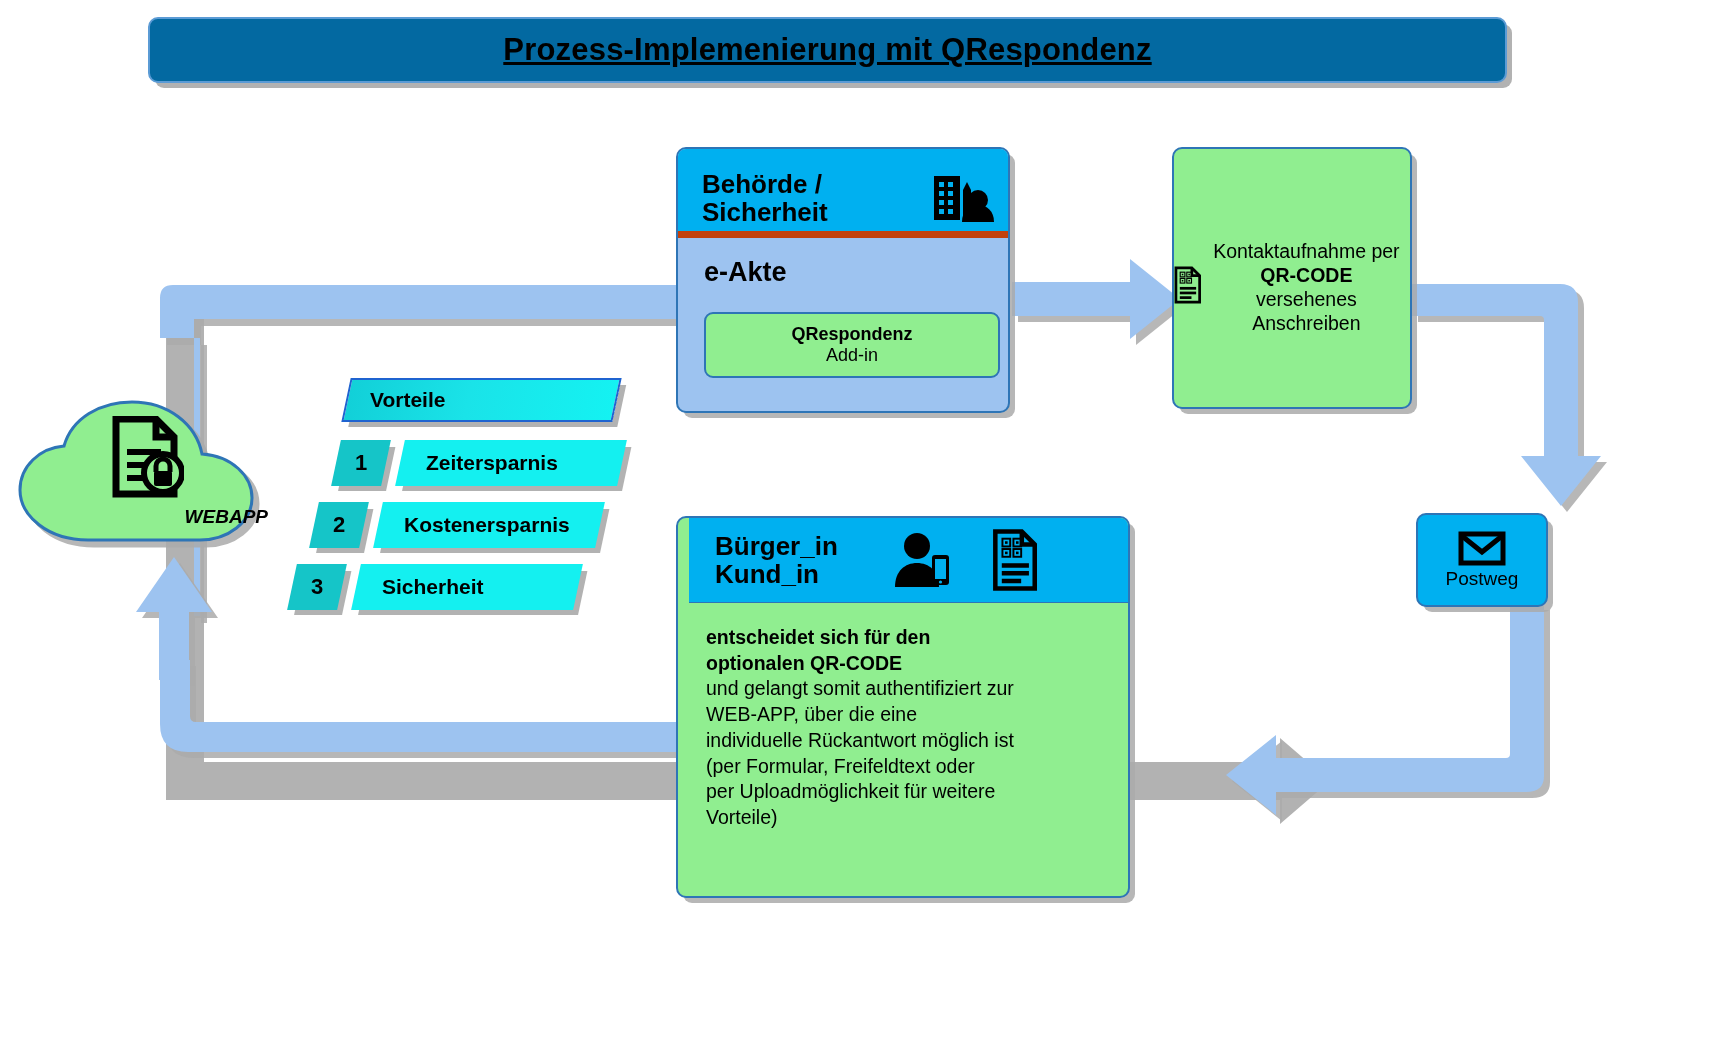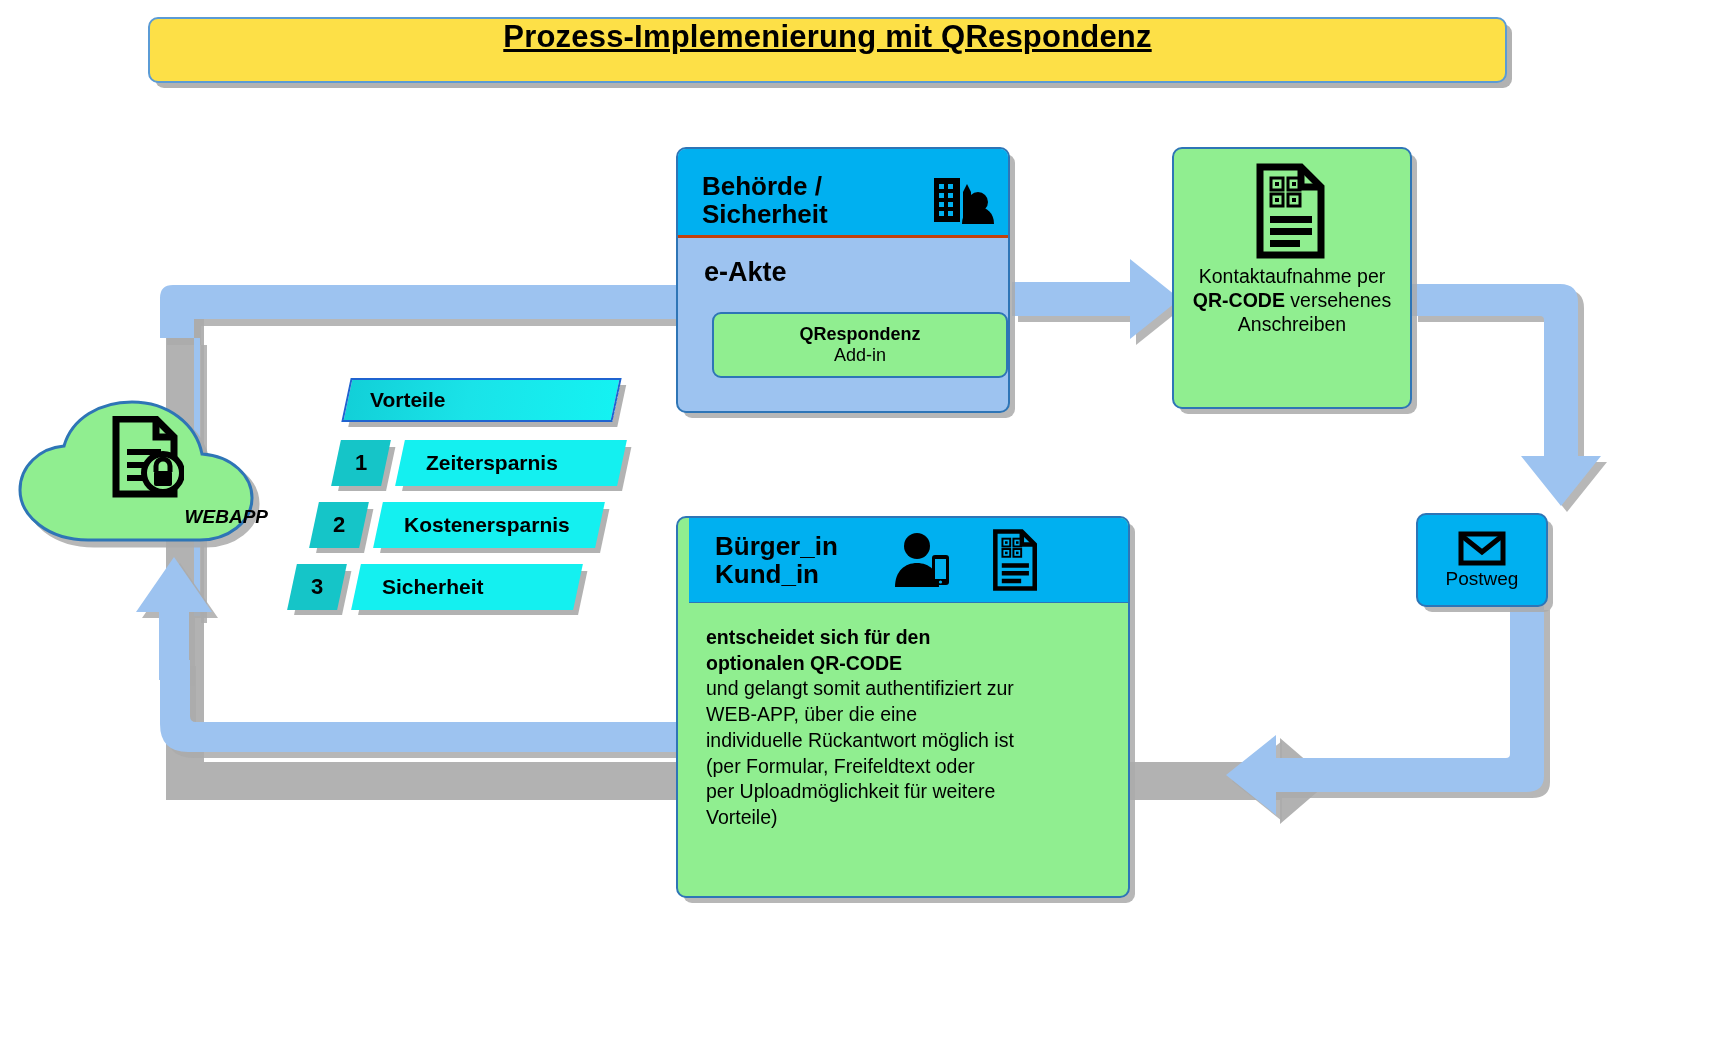--- a/index.html
+++ b/index.html
@@ -4,47 +4,47 @@
 <style>
   html,body{margin:0;padding:0;background:#ffffff;}
   body{width:1714px;height:1039px;position:relative;overflow:hidden;
        font-family:"Liberation Sans","DejaVu Sans",sans-serif;color:#000;}
 
   .abs{position:absolute;}
 
   
   #title-banner{
     left:148px;top:17px;width:1355px;height:62px;
-    background:#fde047;border:2px solid #5B9BD5;border-radius:10px;
+    background:#0369a1;border:2px solid #5B9BD5;border-radius:10px;
     box-shadow:6px 6px 0 -1px rgba(170,170,170,.9);
-    display:flex;justify-content:center;
+    display:flex;align-items:center;justify-content:center;
   }
   #title-banner .t{
     font-size:31px;font-weight:bold;text-decoration:underline;
     letter-spacing:.2px;white-space:nowrap;
   }
 
   
   .card{border:2px solid #2E75B6;border-radius:10px;box-shadow:6px 6px 0 -1px rgba(170,170,170,.85);}
 
   
   #behoerde-box{left:676px;top:147px;width:330px;height:262px;overflow:hidden;background:#9DC3F0;}
-  #behoerde-header{height:89px;background:#00B0F0;border-bottom:3px solid #c2410c;
+  #behoerde-header{height:89px;background:#00B0F0;border-bottom:7px solid #c2410c;
       display:flex;align-items:center;justify-content:space-between;padding:16px 14px 0 24px;box-sizing:border-box;}
   #behoerde-header .ttl{font-size:26px;font-weight:bold;line-height:1.08;}
   #eakte-label{position:absolute;left:26px;top:108px;font-size:27px;font-weight:bold;}
-  #addin-box{position:absolute;left:34px;top:163px;width:292px;height:62px;
+  #addin-box{position:absolute;left:26px;top:163px;width:292px;height:62px;
       background:#90EE90;border:2px solid #2E75B6;border-radius:9px;
       display:flex;flex-direction:column;align-items:center;justify-content:center;}
   #addin-box .l1{font-size:18px;font-weight:bold;line-height:1.15;}
   #addin-box .l2{font-size:18px;line-height:1.2;}
 
   
   #kontakt-box{left:1172px;top:147px;width:240px;height:262px;background:#90EE90;
-      display:flex;flex-direction:column;align-items:center;padding-top:14px;box-sizing:border-box;}
+      display:flex;flex-direction:row;align-items:center;padding-top:14px;box-sizing:border-box;}
   #kontakt-text{font-size:19.5px;line-height:1.22;text-align:center;margin-top:6px;padding:0 6px;}
   #kontakt-text b{font-weight:bold;}
 
   
   #postweg-box{left:1416px;top:513px;width:128px;height:90px;background:#00B0F0;
       display:flex;flex-direction:column;align-items:center;justify-content:center;}
   #postweg-label{font-size:19px;margin-top:2px;}
 
   
   #buerger-box{left:676px;top:516px;width:450px;height:378px;overflow:hidden;background:#90EE90;}

